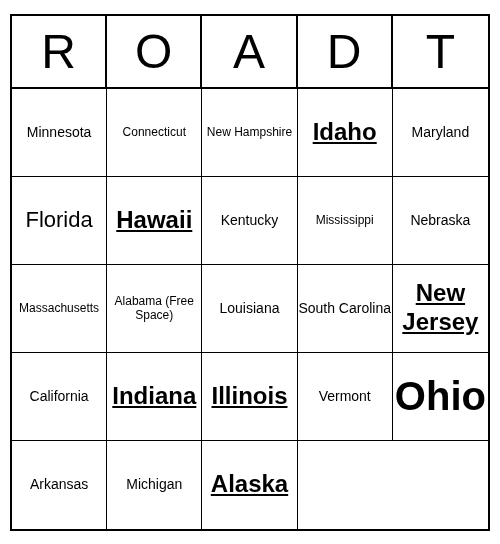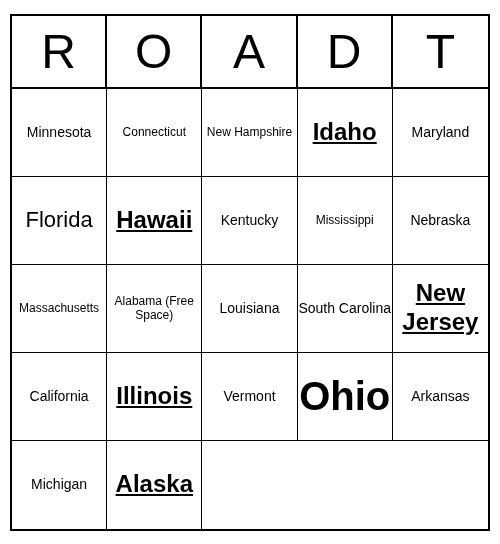--- a/index.html
+++ b/index.html
@@ -112,20 +112,21 @@
       <div class="bingo-cell size-xlarge">Hawaii</div>
       <div class="bingo-cell size-medium">Kentucky</div>
       <div class="bingo-cell size-small">Mississippi</div>
       <div class="bingo-cell size-medium">Nebraska</div>
       <div class="bingo-cell size-small">Massachusetts</div>
       <div class="bingo-cell size-small">Alabama (Free Space)</div>
       <div class="bingo-cell size-medium">Louisiana</div>
       <div class="bingo-cell size-medium">South Carolina</div>
       <div class="bingo-cell size-xlarge">New Jersey</div>
       <div class="bingo-cell size-medium">California</div>
+      <div class="bingo-cell size-xlarge">Indiana</div>
       <div class="bingo-cell size-xlarge">Illinois</div>
       <div class="bingo-cell size-medium">Vermont</div>
       <div class="bingo-cell size-xxlarge">Ohio</div>
       <div class="bingo-cell size-medium">Arkansas</div>
       <div class="bingo-cell size-medium">Michigan</div>
       <div class="bingo-cell size-xlarge">Alaska</div>
     </div>
 </div>
 
 </body></html>

